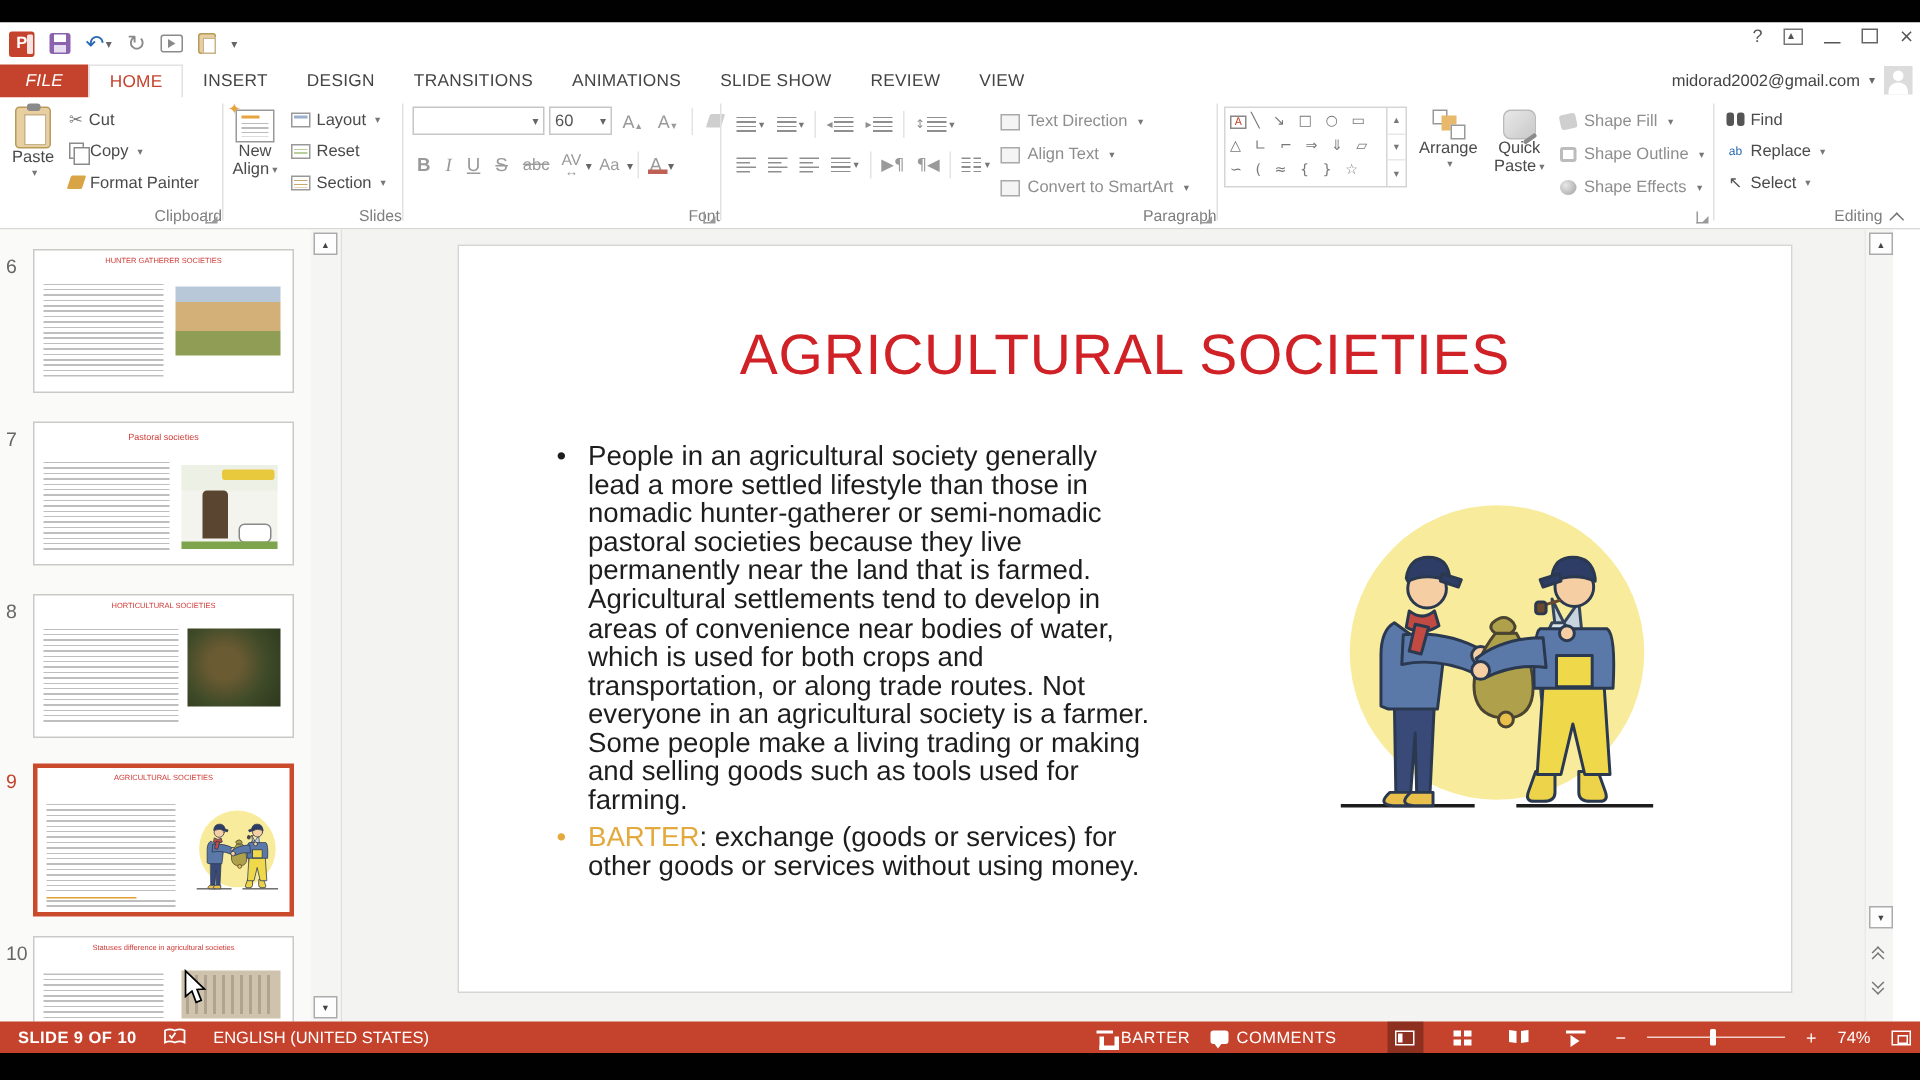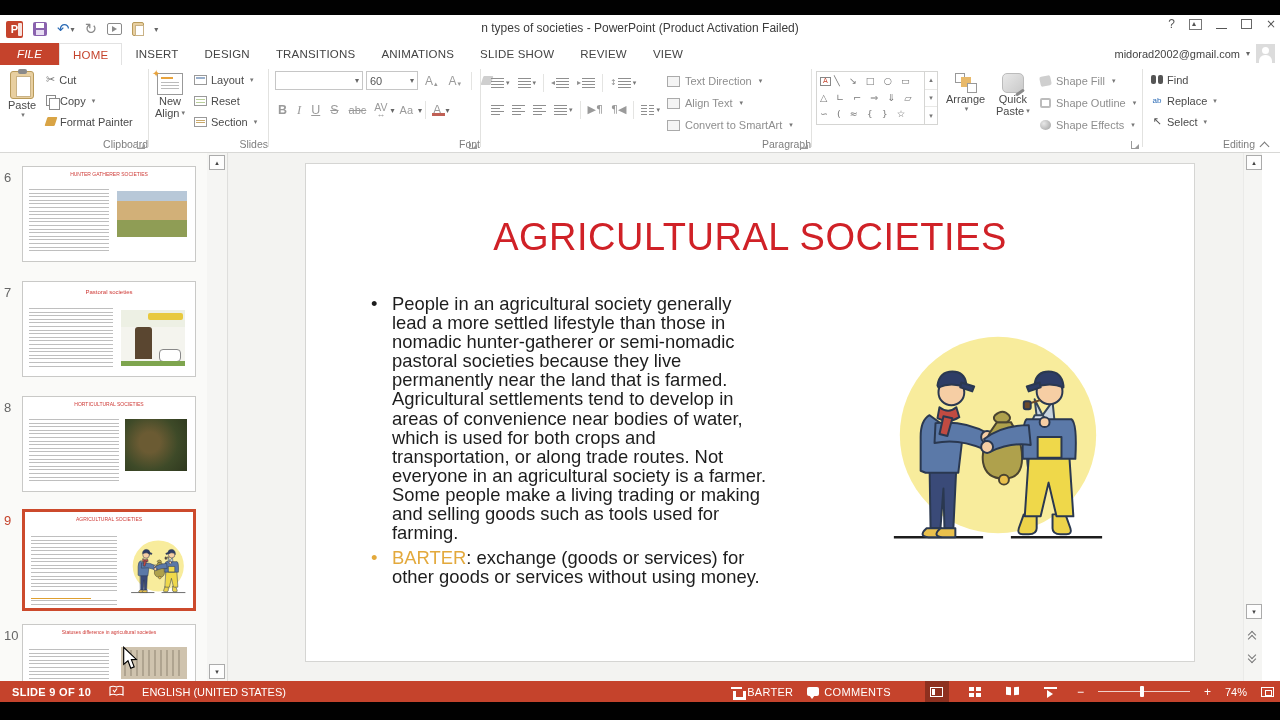--- a/index.html
+++ b/index.html
@@ -267,21 +267,20 @@
       <span class="save-ic"></span>
       <span style="display:flex;align-items:center;gap:1px">
         <span class="qat-glyph ic-font">↶</span>
         <span class="mini-caret ic-font">▾</span>
       </span>
       <span class="qat-glyph gray ic-font">↻</span>
       <span class="present-ic"></span>
       <span class="clip-mini"></span>
       <span class="mini-caret ic-font">▾</span>
     </div>
-    <div class="win-title">n types of societies - PowerPoint (Product Activation Failed)</div>
     <div class="win-controls">
       <span class="wc">?</span>
       <span class="wc-box ribbonopt"></span>
       <span class="wc-min"></span>
       <span class="wc-restore"></span>
       <span class="wc ic-font">×</span>
     </div>
   </div>
 
   <div class="abs tabrow">
@@ -359,21 +358,21 @@
       <div class="rlabel">Slides</div>
     </div>
     <div class="gsep" style="left:268px"></div>
 
     <div class="rgroup" style="left:269px;width:211px">
       <div style="position:absolute;left:6px;top:6px;display:flex;align-items:center;gap:3px">
         <span class="combo" style="width:88px">
           <span></span>
           <span class="mini-caret ic-font">▾</span>
         </span>
-        <span class="combo" style="width:52px">
+        <span class="combo" style="width:42px">
           <span>60</span>
           <span class="mini-caret ic-font">▾</span>
         </span>
         <span class="fbtn">
             <span>A</span>
             <span class="sup ic-font">▴</span>
           </span>
         <span class="fbtn">
             <span>A</span>
             <span class="sup ic-font">▾</span>

